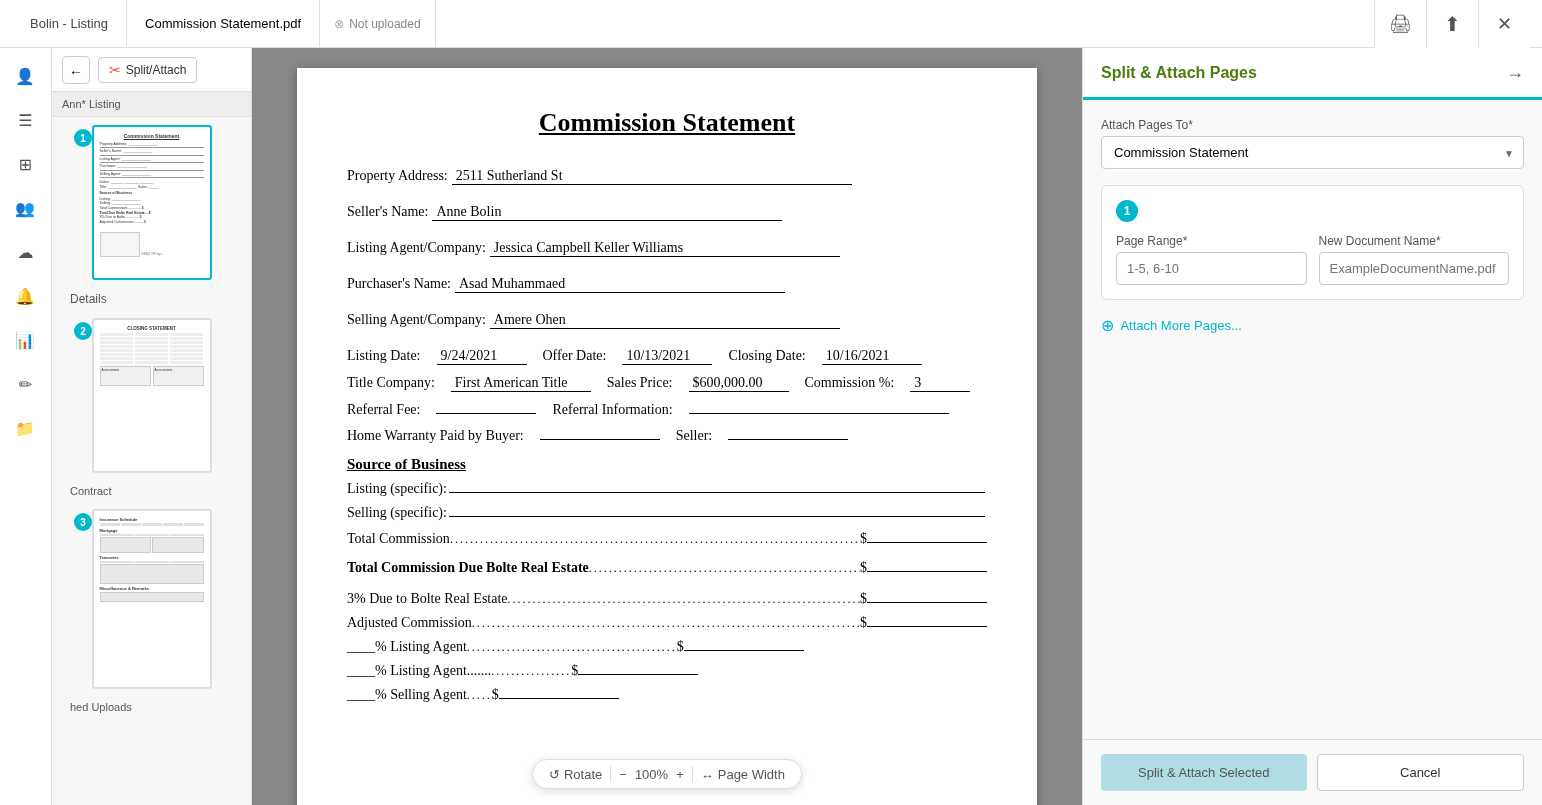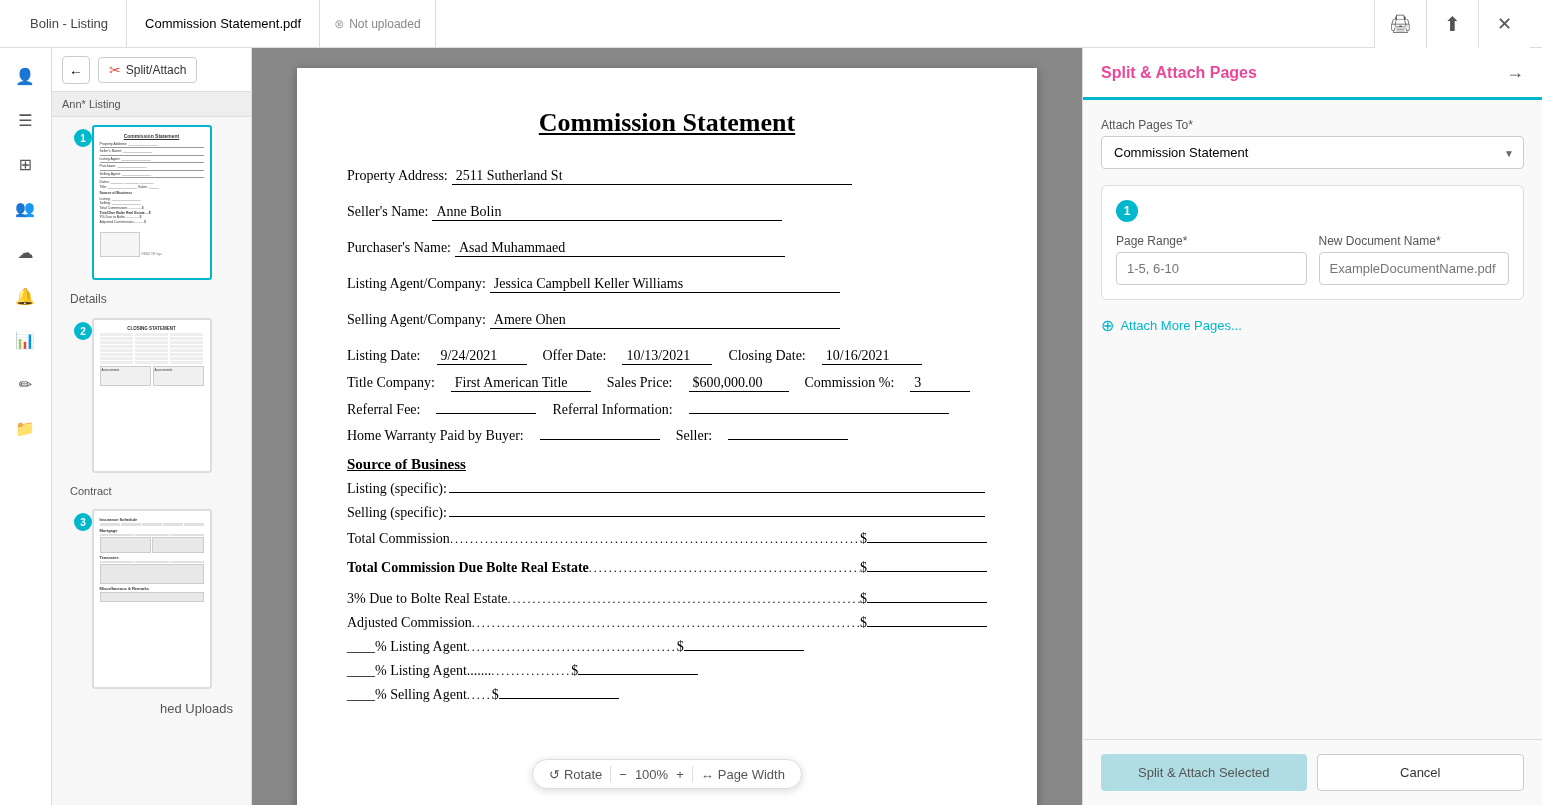--- a/index.html
+++ b/index.html
@@ -137,21 +137,21 @@
 
     
     .right-panel {
       width: 460px; background: #f9f9f9; border-left: 1px solid #ddd;
       display: flex; flex-direction: column; flex-shrink: 0;
     }
     .right-panel-header {
       display: flex; align-items: center; justify-content: space-between;
       padding: 14px 18px; border-bottom: 3px solid #00b8cc; background: #fff;
     }
-    .right-panel-title { font-size: 16px; font-weight: 600; color: #ec4899; }
+    .right-panel-title { font-size: 16px; font-weight: 600; color: #4d7c0f; }
     .right-panel-close { font-size: 18px; cursor: pointer; color: #555; }
 
     .right-panel-body { padding: 18px; flex: 1; display: flex; flex-direction: column; gap: 16px; overflow-y: auto; }
 
     .form-label { font-size: 12px; color: #555; margin-bottom: 4px; font-weight: 500; }
 
     .form-select {
       width: 100%; padding: 8px 12px; border: 1px solid #ccc; border-radius: 4px;
       font-size: 13px; background: #fff; appearance: none; cursor: pointer;
       display: flex; align-items: center; justify-content: space-between;
@@ -402,46 +402,46 @@
             <div style="display:flex; gap:1px; margin-bottom:2px;">
               <div style="flex:1; background:#e8e8e8; height:20px; border:0.5px solid #ccc;"></div>
             </div>
             <div style="font-weight:bold; margin-bottom:1px;">Miscellaneous &amp; Remarks</div>
             <div style="background:#e8e8e8; height:10px; border:0.5px solid #ccc;"></div>
           </div>
         </div>
         <div class="thumb-badge" style="background:#00b8cc;">3</div>
       </div>
 
-      <div style="padding: 2px 10px; font-size: 13px; color: #555; text-align: right;">hed Uploads</div>
+      <div style="padding: 2px 10px; font-size: 11px; color: #555;">hed Uploads</div>
     </div>
   </div>
 
   <div class="doc-viewer">
     <div class="doc-page">
       <div class="doc-title">Commission Statement</div>
 
       <div class="doc-field-row">
         <span class="doc-field-label">Property Address:</span>
         <span class="doc-field-value" style="border-bottom:1px solid #000; min-width:400px; padding:0 4px;">2511 Sutherland St</span>
       </div>
 
       <div class="doc-field-row">
         <span class="doc-field-label">Seller's Name:</span>
         <span class="doc-field-value" style="border-bottom:1px solid #000; min-width:350px; padding:0 4px;">Anne Bolin</span>
       </div>
 
       <div class="doc-field-row">
+        <span class="doc-field-label">Listing Agent/Company:</span>
+        <span class="doc-field-value" style="border-bottom:1px solid #000; min-width:350px; padding:0 4px;">Jessica Campbell Keller Williams</span>
+      </div>
+
+      <div class="doc-field-row">
         <span class="doc-field-label">Purchaser's Name:</span>
         <span class="doc-field-value" style="border-bottom:1px solid #000; min-width:330px; padding:0 4px;">Asad Muhammaed</span>
-      </div>
-
-      <div class="doc-field-row">
-        <span class="doc-field-label">Listing Agent/Company:</span>
-        <span class="doc-field-value" style="border-bottom:1px solid #000; min-width:350px; padding:0 4px;">Jessica Campbell Keller Williams</span>
       </div>
 
       <div class="doc-field-row">
         <span class="doc-field-label">Selling Agent/Company:</span>
         <span class="doc-field-value" style="border-bottom:1px solid #000; min-width:350px; padding:0 4px;">Amere Ohen</span>
       </div>
 
       <div class="doc-multi-row">
         <span class="doc-field-label">Listing Date:</span>
         <span style="border-bottom:1px solid #000; min-width:90px; padding:0 4px; font-size:14px;">9/24/2021</span>

